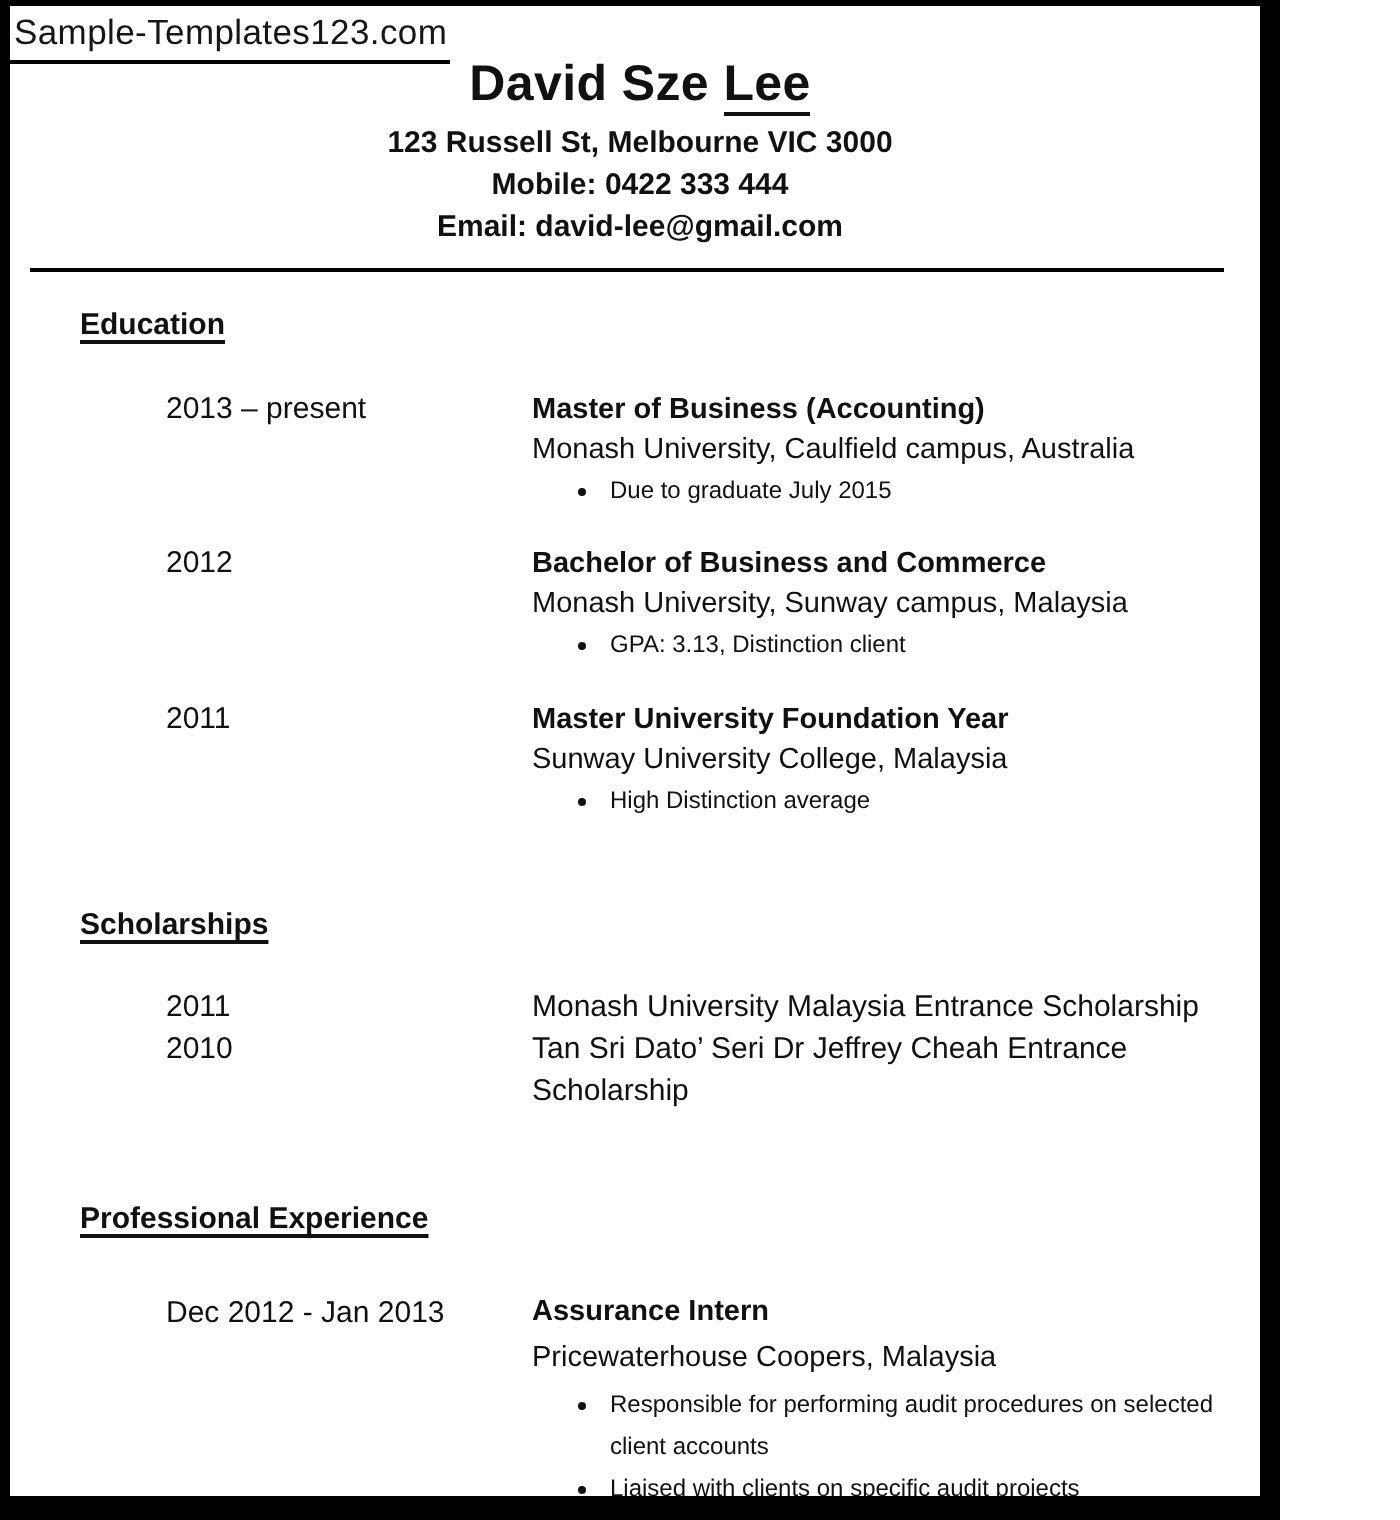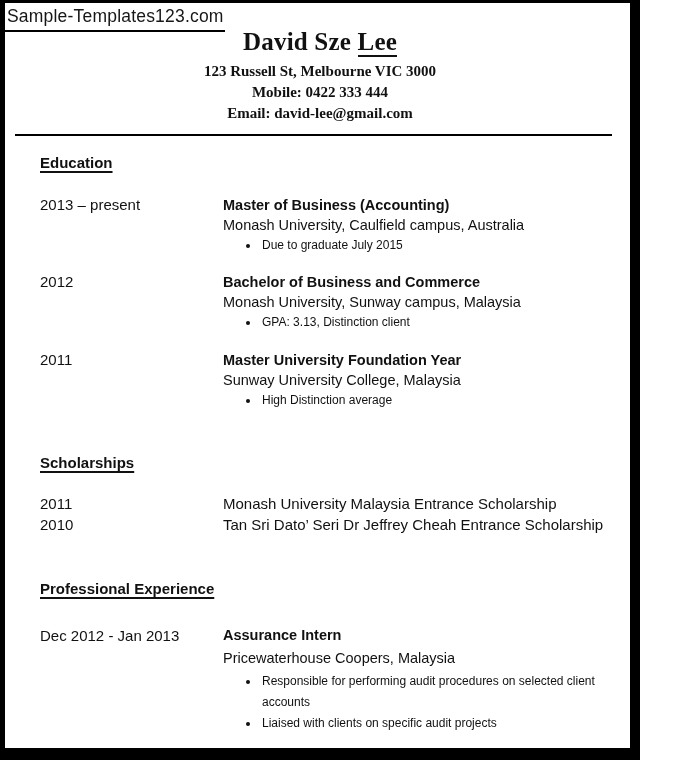--- a/index.html
+++ b/index.html
@@ -27,21 +27,21 @@
     position: absolute; top: 3px; left: 5px;
     width: 220px;
     border-bottom: 2px solid #000;
     font-size: 17.5px;
     line-height: 22px;
     padding: 2px 0 3px 2px;
     color: #161616;
     letter-spacing: 0.2px;
   }
 
-  .header { text-align: center; padding-top: 27px; font-family: Liberation Serif, serif; }
+  .header { text-align: center; padding-top: 27px; }
   .name {
     margin: 0;
     font-size: 25px;
     line-height: 30px;
     font-weight: bold;
     letter-spacing: 0.2px;
   }
   .name .u { border-bottom: 2.5px solid #111; padding-bottom: 0px; }
   .contact-line {
     font-size: 15px;
@@ -70,20 +70,21 @@
   .sh-edu { margin-top: 18px; }
   .sh-sch { margin-top: 44px; }
   .sh-exp { margin-top: 45px; }
 
   .entry { display: flex; align-items: flex-start; }
   .entry-date {
     width: 183px;
     flex: 0 0 183px;
     font-size: 15px;
     line-height: 20px;
+    margin-left: 43px;
   }
   .entry-desc { flex: 1; min-width: 0; }
   .entry-title { font-size: 14.5px; font-weight: bold; line-height: 20px; }
   .entry-sub   { font-size: 14.5px; line-height: 20px; }
   .bullets {
     margin: 0;
     padding-left: 37px;
     font-size: 12px;
     line-height: 20px;
   }

